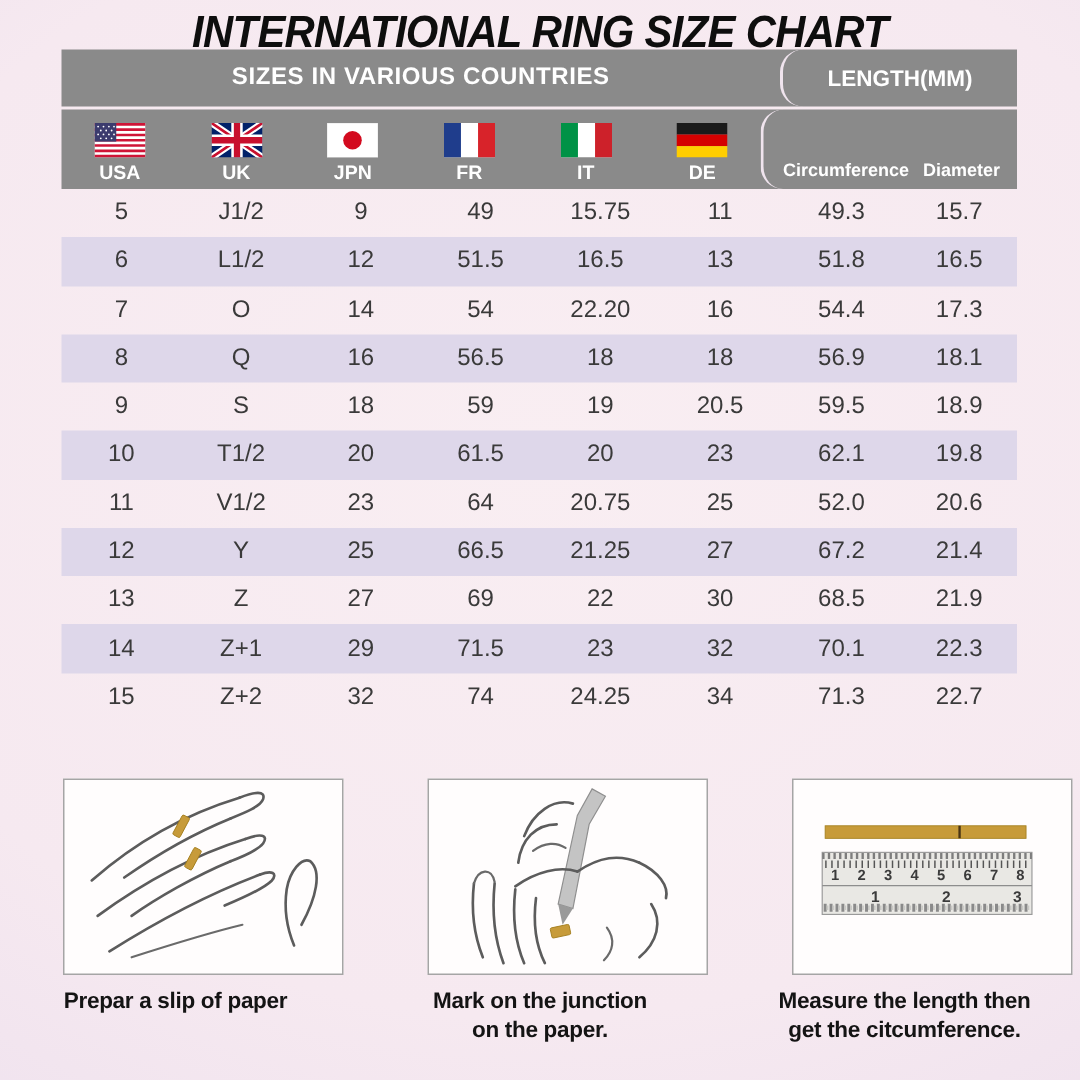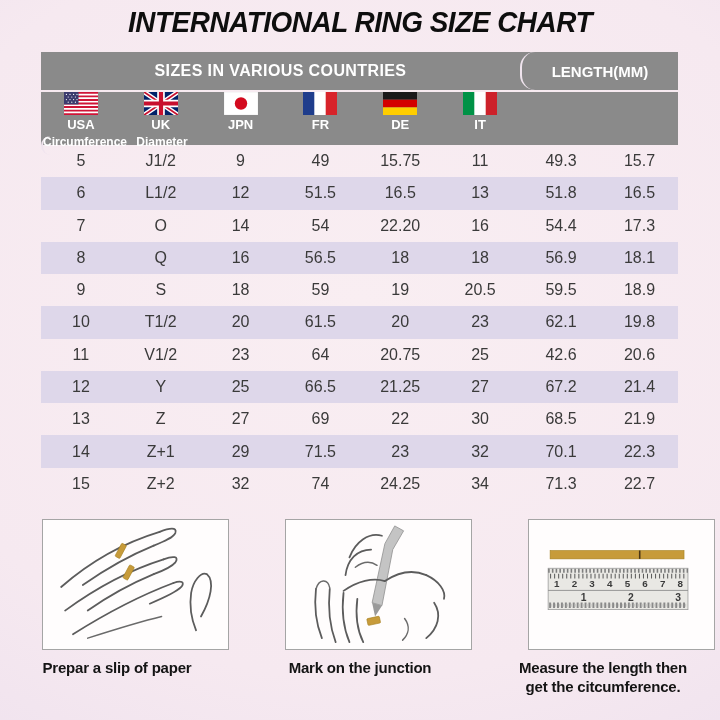--- a/index.html
+++ b/index.html
@@ -8,42 +8,42 @@
     background:radial-gradient(120% 95% at 50% 42%, #f9eef2 0%, #f6e9f0 55%, #eadded 100%);
     font-family:"Liberation Sans", sans-serif;
   }
   
   .title{
     position:absolute;top:5px;left:0;width:100%;text-align:center;
     font-size:30px;font-weight:bold;font-style:italic;color:#0e0e0e;
     letter-spacing:-0.5px;transform:scaleX(.93);white-space:nowrap;
   }
   
-  .chart{position:absolute;left:41px;top:52px;width:637px;}
+  .chart{position:absolute;left:41px;top:33px;width:637px;}
   .bar{display:flex;background:#8a8a8a;color:#fff;}
   .bar1{height:38px;}
   .bar1 .gleft{
     width:479px;display:flex;align-items:center;justify-content:center;
     font-size:16px;font-weight:bold;letter-spacing:.4px;
   }
   .gright{
     flex:1;border-left:2px solid #f0e4ee;display:flex;align-items:center;justify-content:center;
     font-size:15px;font-weight:bold;border-radius:15px;
   }
-  .bar2{height:53px;margin-top:2px;flex-direction:column;}
+  .bar2{height:53px;margin-top:2px;}
   .bar2 .gleft{width:479px;display:flex;}
   .fcell{
     flex:1;display:flex;flex-direction:column;align-items:center;justify-content:flex-end;
     padding-bottom:5px;gap:3px;
   }
   .flag{width:34px;height:23px;display:block;}
   .flabel{font-size:13px;font-weight:bold;line-height:1;}
   .bar2 .gright{align-items:flex-end;padding-bottom:7px;justify-content:flex-start;}
   .mcol{display:inline-block;text-align:center;font-size:12px;font-weight:bold;line-height:1;}
-  .mcol.circ{width:82px;}
+  .mcol.circ{width:82px;padding-left:13px;}
   .mcol.diam{width:74px;}
   
   .rows{margin-top:0;}
   .row{display:flex;align-items:center;height:32.27px;font-size:16px;color:#3a3a3a;}
   .rows > div:nth-of-type(even){background:#ded7ea;}
   .c{flex:0 0 79.83px;text-align:center;}
   .c7{flex:0 0 82px;text-align:center;}
   .c8{flex:0 0 75px;text-align:center;}
   
   .steps{
@@ -131,34 +131,34 @@
           <svg class="flag" viewBox="0 0 34 23">
             <rect width="34" height="23" fill="#ffffff"></rect>
             <rect width="11.3" height="23" fill="#1f3d8c"></rect>
             <rect x="22.7" width="11.3" height="23" fill="#d8232a"></rect>
           </svg>
           <span class="flabel">FR</span>
         </div>
 
         <div class="fcell">
           <svg class="flag" viewBox="0 0 34 23">
+            <rect width="34" height="23" fill="#ffffff"></rect>
+            <rect width="11.3" height="23" fill="#009246"></rect>
+            <rect x="22.7" width="11.3" height="23" fill="#cd212a"></rect>
+          </svg>
+          <span class="flabel">IT</span>
+        </div>
+
+        <div class="fcell">
+          <svg class="flag" viewBox="0 0 34 23">
             <rect width="34" height="7.7" fill="#1a1a1a"></rect>
             <rect y="7.7" width="34" height="7.7" fill="#d40000"></rect>
             <rect y="15.4" width="34" height="7.6" fill="#ffce00"></rect>
           </svg>
           <span class="flabel">DE</span>
-        </div>
-
-        <div class="fcell">
-          <svg class="flag" viewBox="0 0 34 23">
-            <rect width="34" height="23" fill="#ffffff"></rect>
-            <rect width="11.3" height="23" fill="#009246"></rect>
-            <rect x="22.7" width="11.3" height="23" fill="#cd212a"></rect>
-          </svg>
-          <span class="flabel">IT</span>
         </div>
 
       </div>
       <div class="gright">
         <span class="mcol circ">Circumference</span>
         <span class="mcol diam">Diameter</span>
       </div>
     </div>
 
     <div class="rows">
@@ -229,21 +229,21 @@
           <span class="c8">19.8</span>
         </div>
 
         <div class="row">
           <span class="c">11</span>
           <span class="c">V1/2</span>
           <span class="c">23</span>
           <span class="c">64</span>
           <span class="c">20.75</span>
           <span class="c">25</span>
-          <span class="c7">42.6</span>
+          <span class="c7">52.0</span>
           <span class="c8">20.6</span>
         </div>
 
         <div class="row">
           <span class="c">12</span>
           <span class="c">Y</span>
           <span class="c">25</span>
           <span class="c">66.5</span>
           <span class="c">21.25</span>
           <span class="c">27</span>
@@ -326,20 +326,21 @@
           <path class="sk" d="M58,74 C56,92 58,110 64,124"></path>
           <path class="sk" d="M72,80 C70,96 72,112 78,124"></path>
           <path class="sk2" d="M30,70 C33,60 42,59 44,69"></path>
           <path class="sk" d="M150,84 C158,96 154,110 142,120"></path>
           <path class="sk2" d="M120,100 C126,108 124,116 118,122"></path>
           <rect class="goldband" x="82" y="99" width="13" height="7" rx="1" transform="rotate(-12 88 102)"></rect>
         </svg>
       </div>
       <div class="caption">
         <div>Mark on the junction</div>
+        <div>on the paper.</div>
       </div>
     </div>
 
     <div class="step">
       <div class="figure">
         <svg viewBox="0 0 187 131">
           <rect x="21" y="31" width="136" height="8.5" fill="#c79b3a" stroke="#a5801f" stroke-width=".6"></rect>
           <line x1="112" y1="31" x2="112" y2="39.5" stroke="#4a3514" stroke-width="1.6"></line>
           <rect x="19" y="49" width="142" height="42" fill="#e9e8e4" stroke="#9a9a9a" stroke-width=".8"></rect>
           <line x1="19" y1="51.5" x2="161" y2="51.5" stroke="#7d7d7d" stroke-width="4" stroke-dasharray="1.6 2.2"></line>

